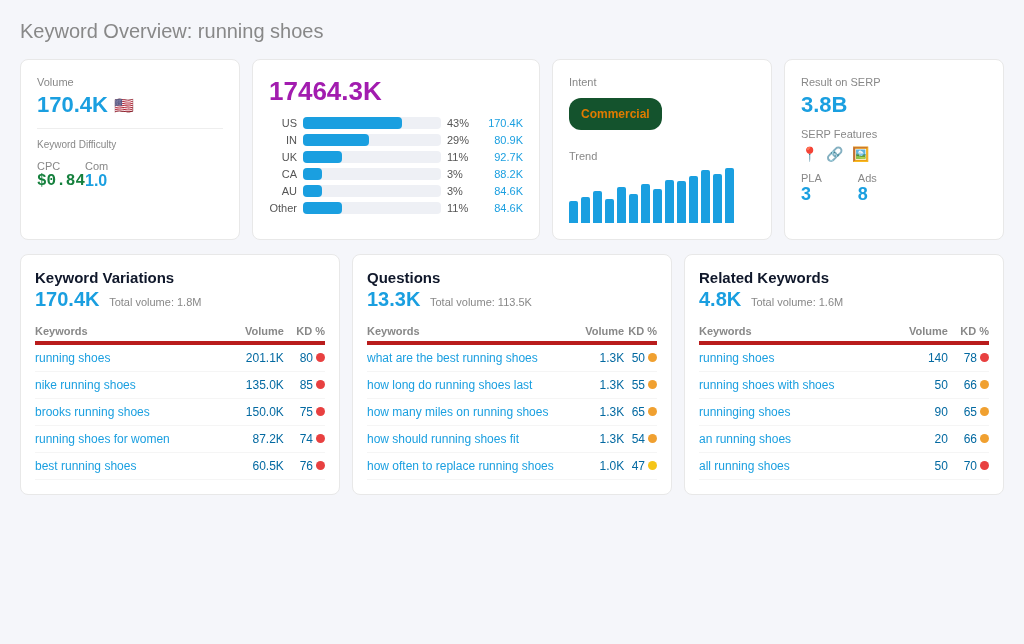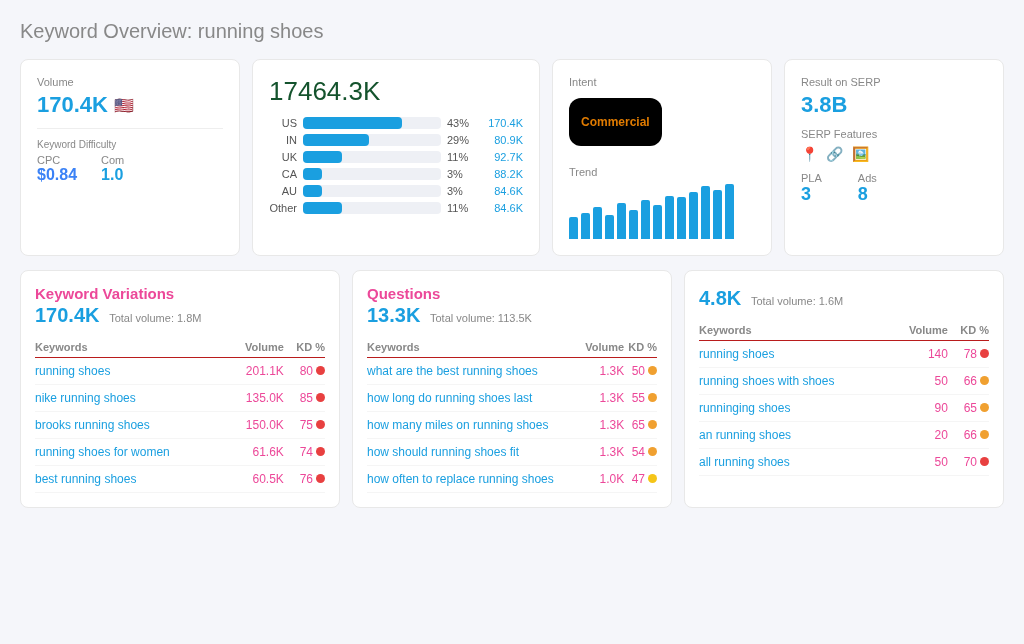--- a/index.html
+++ b/index.html
@@ -37,58 +37,58 @@
       color: #888;
       margin-bottom: 4px;
     }
     .card-value-blue {
       font-size: 22px;
       font-weight: 700;
       color: #1a9fe0;
     }
     .card-value-blue-lg {
       font-size: 26px;
-      font-weight: 400;
-      color: #14532d;
+      font-weight: 700;
+      color: #a21caf;
     }
     .divider {
       border: none;
       border-top: 1px solid #eee;
       margin: 10px 0;
     }
     .kd-label { font-size: 10px; color: #888; margin-bottom: 4px; }
     .kd-value { font-size: 20px; font-weight: 700; color: #e84040; display: flex; align-items: center; gap: 6px; }
     .kd-hard { font-size: 11px; color: #e84040; font-weight: 600; }
-    .cpc-com { display: flex; gap: 24px; margin-top: 4px; }
+    .cpc-com { display: flex; margin-top: 10px; }
     .cpc-item .label { font-size: 11px; color: #888; }
-    .cpc-item .val { font-size: 16px; font-weight: 700; color: #3b82f6; }
+    .cpc-item .val { font-size: 16px; font-weight: 700; color: #15803d; font-family: Liberation Mono, monospace; }
     .com-item .label { font-size: 11px; color: #888; }
     .com-item .val { font-size: 16px; font-weight: 700; color: #1a9fe0; }
 
     
     .gv-card { padding: 16px; }
     .bar-row {
       display: flex;
       align-items: center;
       margin-bottom: 5px;
       gap: 6px;
     }
     .bar-country { width: 28px; font-size: 11px; color: #555; text-align: right; }
     .bar-track { flex: 1; background: #eef0f5; border-radius: 4px; height: 12px; position: relative; }
     .bar-fill { height: 12px; border-radius: 4px; background: #1a9fe0; }
     .bar-pct { width: 28px; font-size: 11px; color: #555; }
     .bar-val { width: 42px; font-size: 11px; color: #1a9fe0; text-align: right; }
 
     
     .intent-badge {
       display: inline-block;
-      background: #000000;
+      background: #14532d;
       color: #e07b00;
       border-radius: 12px;
-      padding: 17px 12px;
+      padding: 9px 12px;
       font-size: 12px;
       font-weight: 600;
       margin-top: 6px;
     }
     .trend-label { font-size: 11px; color: #888; margin-top: 20px; margin-bottom: 6px; }
     .trend-bars {
       display: flex;
       align-items: flex-end;
       gap: 3px;
       height: 55px;
@@ -107,41 +107,41 @@
     .pla-item .pla-label { font-size: 11px; color: #888; }
     .pla-item .pla-val { font-size: 18px; font-weight: 700; color: #1a9fe0; }
 
     
     .bottom-row {
       display: grid;
       grid-template-columns: 1fr 1fr 1fr;
       gap: 12px;
     }
     .table-card { padding: 14px; }
-    .table-section-title { font-size: 15px; font-weight: 700; color: #ec4899; }
+    .table-section-title { font-size: 15px; font-weight: 700; color: #0f172a; }
     .table-count { font-size: 20px; font-weight: 700; color: #1a9fe0; display: inline; }
     .table-meta { font-size: 11px; color: #888; margin-left: 6px; }
     .kw-table { width: 100%; border-collapse: collapse; margin-top: 10px; }
     .kw-table th {
       font-size: 11px;
       color: #888;
       font-weight: 600;
       text-align: left;
       padding: 4px 0;
-      border-bottom: 1px solid #b91c1c;
+      border-bottom: 4px solid #b91c1c;
     }
     .kw-table th.right { text-align: right; }
     .kw-table td {
       padding: 6px 0;
       font-size: 12px;
       border-bottom: 1px solid #f5f5f5;
       vertical-align: middle;
     }
     .kw-link { color: #1a9fe0; text-decoration: none; cursor: pointer; }
-    .td-right { text-align: right; color: #ec4899; }
+    .td-right { text-align: right; color: #0369a1; }
     .dot {
       display: inline-block;
       width: 9px; height: 9px;
       border-radius: 50%;
       margin-left: 3px;
     }
     .dot-red { background: #e84040; }
     .dot-orange { background: #f0a030; }
     .dot-yellow { background: #f5c518; }
   </style>
@@ -308,21 +308,21 @@
     </tr>
           <tr>
       <td><a class="kw-link">brooks running shoes</a></td>
       <td class="td-right">150.0K</td>
       <td class="td-right">
         75<span class="dot dot-red"></span>
       </td>
     </tr>
           <tr>
       <td><a class="kw-link">running shoes for women</a></td>
-      <td class="td-right">61.6K</td>
+      <td class="td-right">87.2K</td>
       <td class="td-right">
         74<span class="dot dot-red"></span>
       </td>
     </tr>
           <tr>
       <td><a class="kw-link">best running shoes</a></td>
       <td class="td-right">60.5K</td>
       <td class="td-right">
         76<span class="dot dot-red"></span>
       </td>
@@ -379,20 +379,21 @@
       <td class="td-right">1.0K</td>
       <td class="td-right">
         47<span class="dot dot-yellow"></span>
       </td>
     </tr>
         </tbody>
     </table>
   </div>
 
   <div class="card table-card">
+    <div class="table-section-title">Related Keywords</div>
     <div style="margin-top:2px;">
       <span class="table-count">4.8K</span>
       <span class="table-meta">Total volume: 1.6M</span>
     </div>
     <table class="kw-table">
       <thead>
         <tr>
           <th>Keywords</th>
           <th class="right">Volume</th>
           <th class="right">KD %</th>

